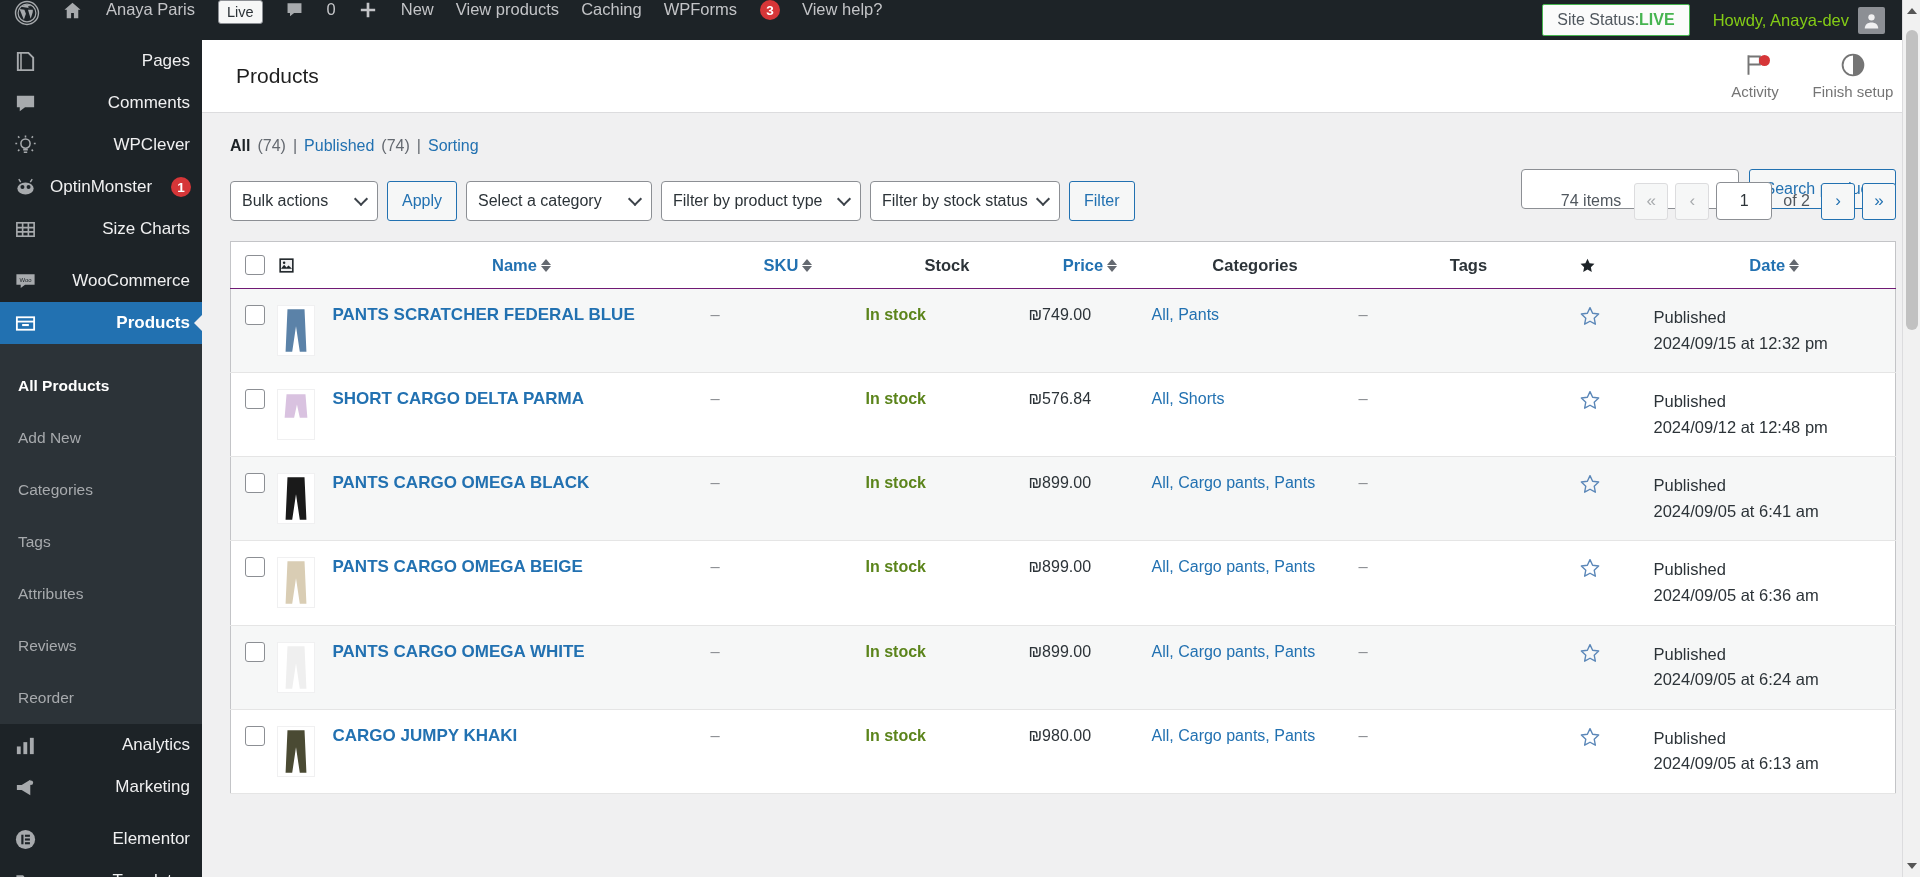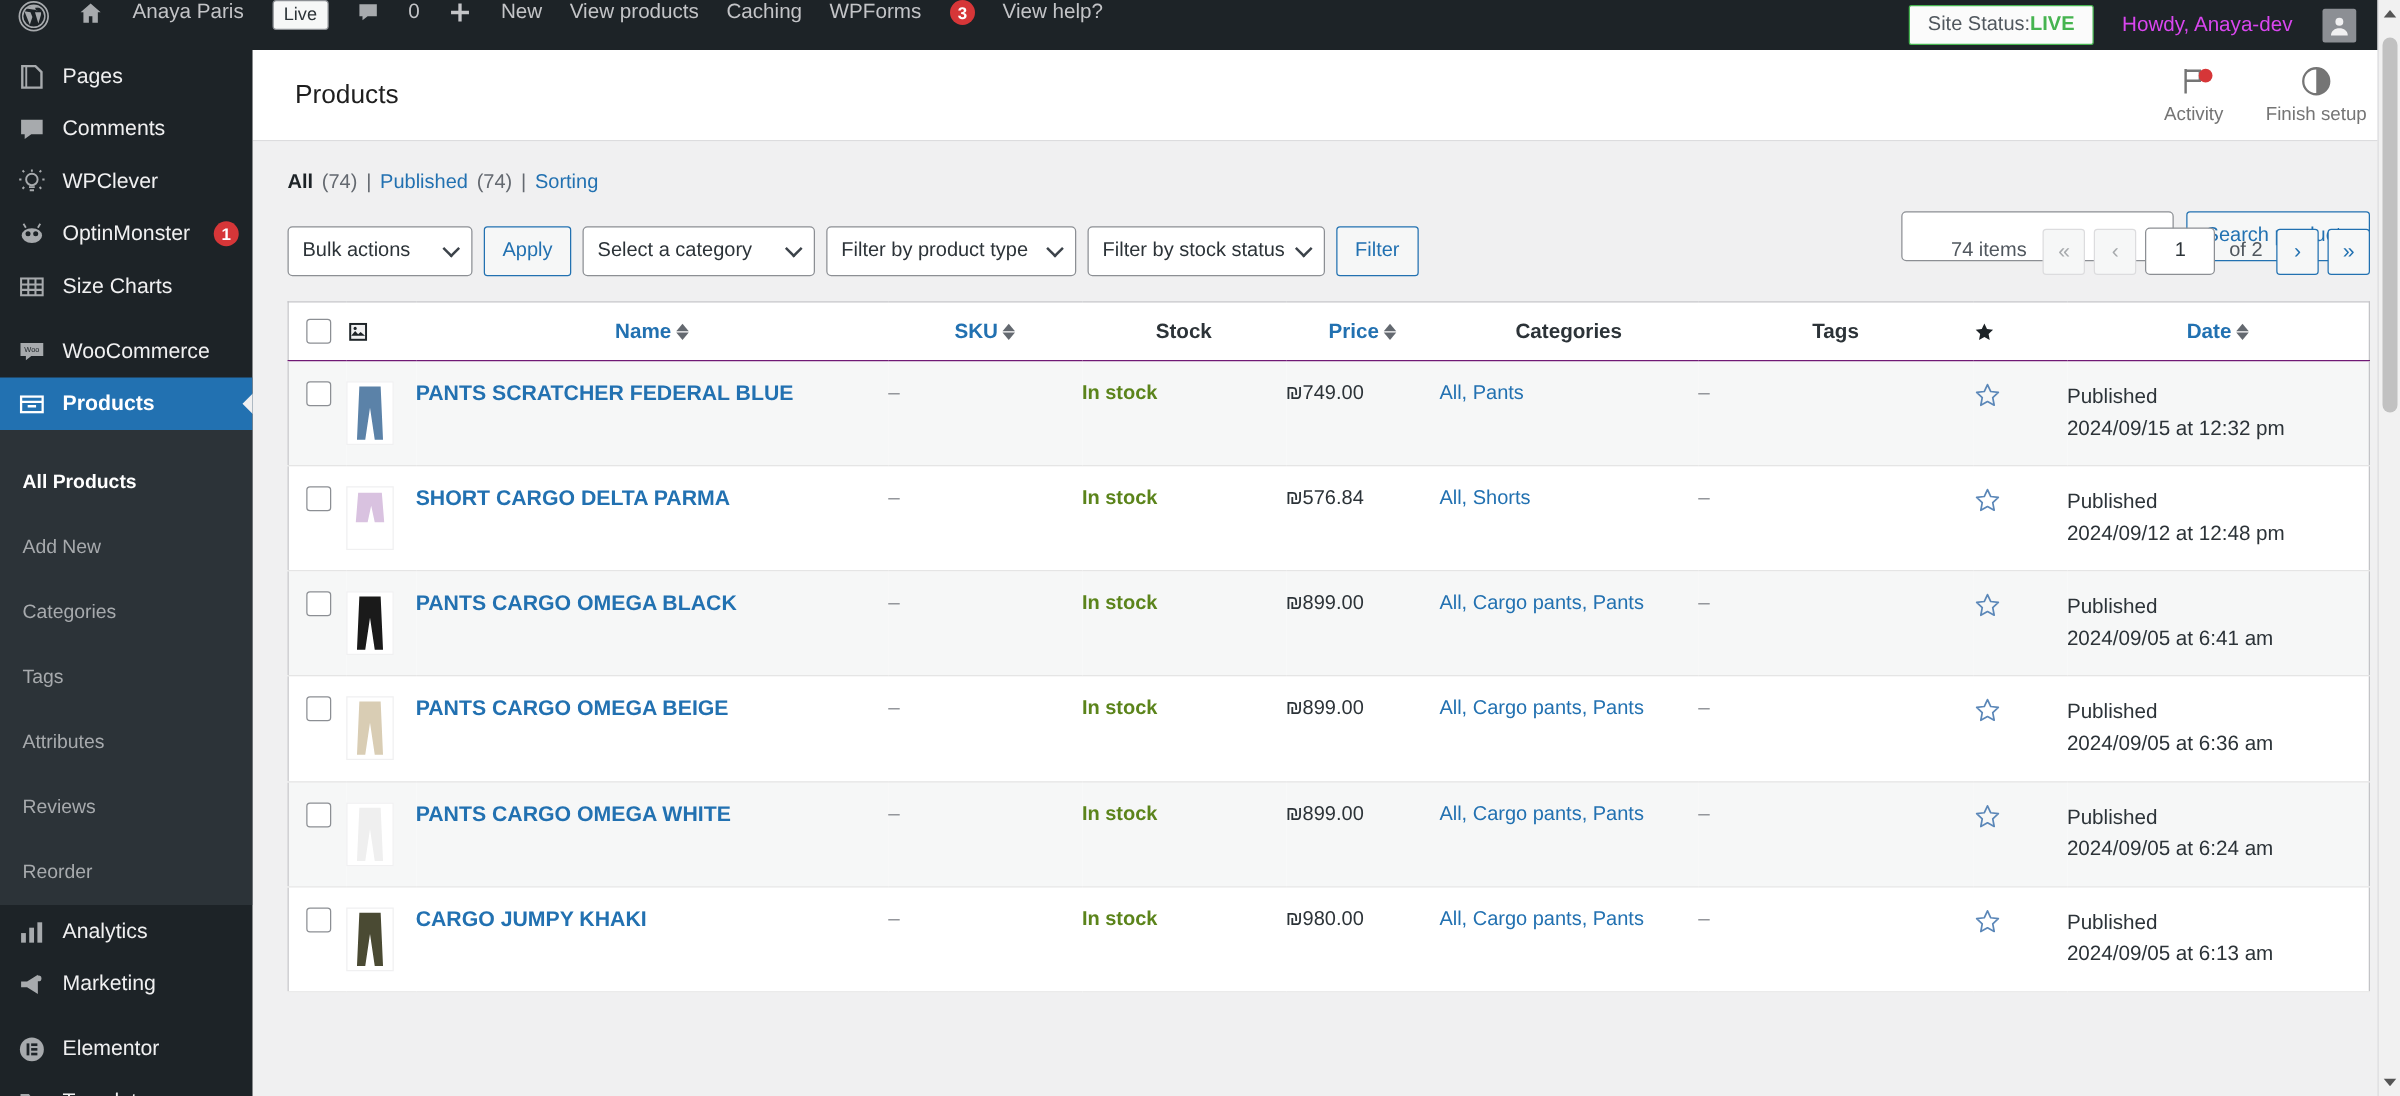--- a/index.html
+++ b/index.html
@@ -37,36 +37,36 @@
   .count-badge {
     background:#d63638; color:#fff; border-radius:10px;
     font-size:13.5px; min-width:20px; height:20px; padding:0 6px;
     display:flex; align-items:center; justify-content:center; font-weight:600;
   }
   .site-status {
     background:#fbfbfb; border:1px solid #46b450; color:#50575e;
     padding: 6px 14px; font-size:16px; border-radius:2px; margin-right: 12px;
   }
   .site-status .live-txt { color:#46b450; font-weight:600; }
-  .howdy { display:flex; align-items:center; gap:24px; color:#d946ef; font-size:16.5px;}
+  .howdy { display:flex; align-items:center; gap:9px; color:#84cc16; font-size:16.5px;}
   .avatar {
     width:27px;height:27px;background:#8c8f94;border-radius:2px;
     display:flex;align-items:center;justify-content:center;
   }
   .avatar svg { width: 19px; height: 19px; }
 
   
   .sidebar {
     position:absolute; top:40px; left:0; width:202px; bottom:0;
     background:#1d2327; overflow:hidden; z-index:30;
   }
   .menu-item {
     display:flex; align-items:center; gap:12px;
     height:42px; padding:0 12px 0 13px;
-    color:#f0f0f1; font-size:17px; white-space:nowrap; position:relative;
+    color:#f0f0f1; font-size:17px; white-space:nowrap; position:relative;justify-content:space-between;
   }
   .menu-item .mi-ico {
     width:25px; height:25px; display:flex; align-items:center; justify-content:center;
     color:#a7aaad; flex: 0 0 25px;
   }
   .menu-item .mi-ico svg { width: 23px; height: 23px; display:block; }
   .menu-item.current {
     background:#2271b1; color:#fff; font-weight:600;
   }
   .menu-item.current .mi-ico { color:#fff; }

